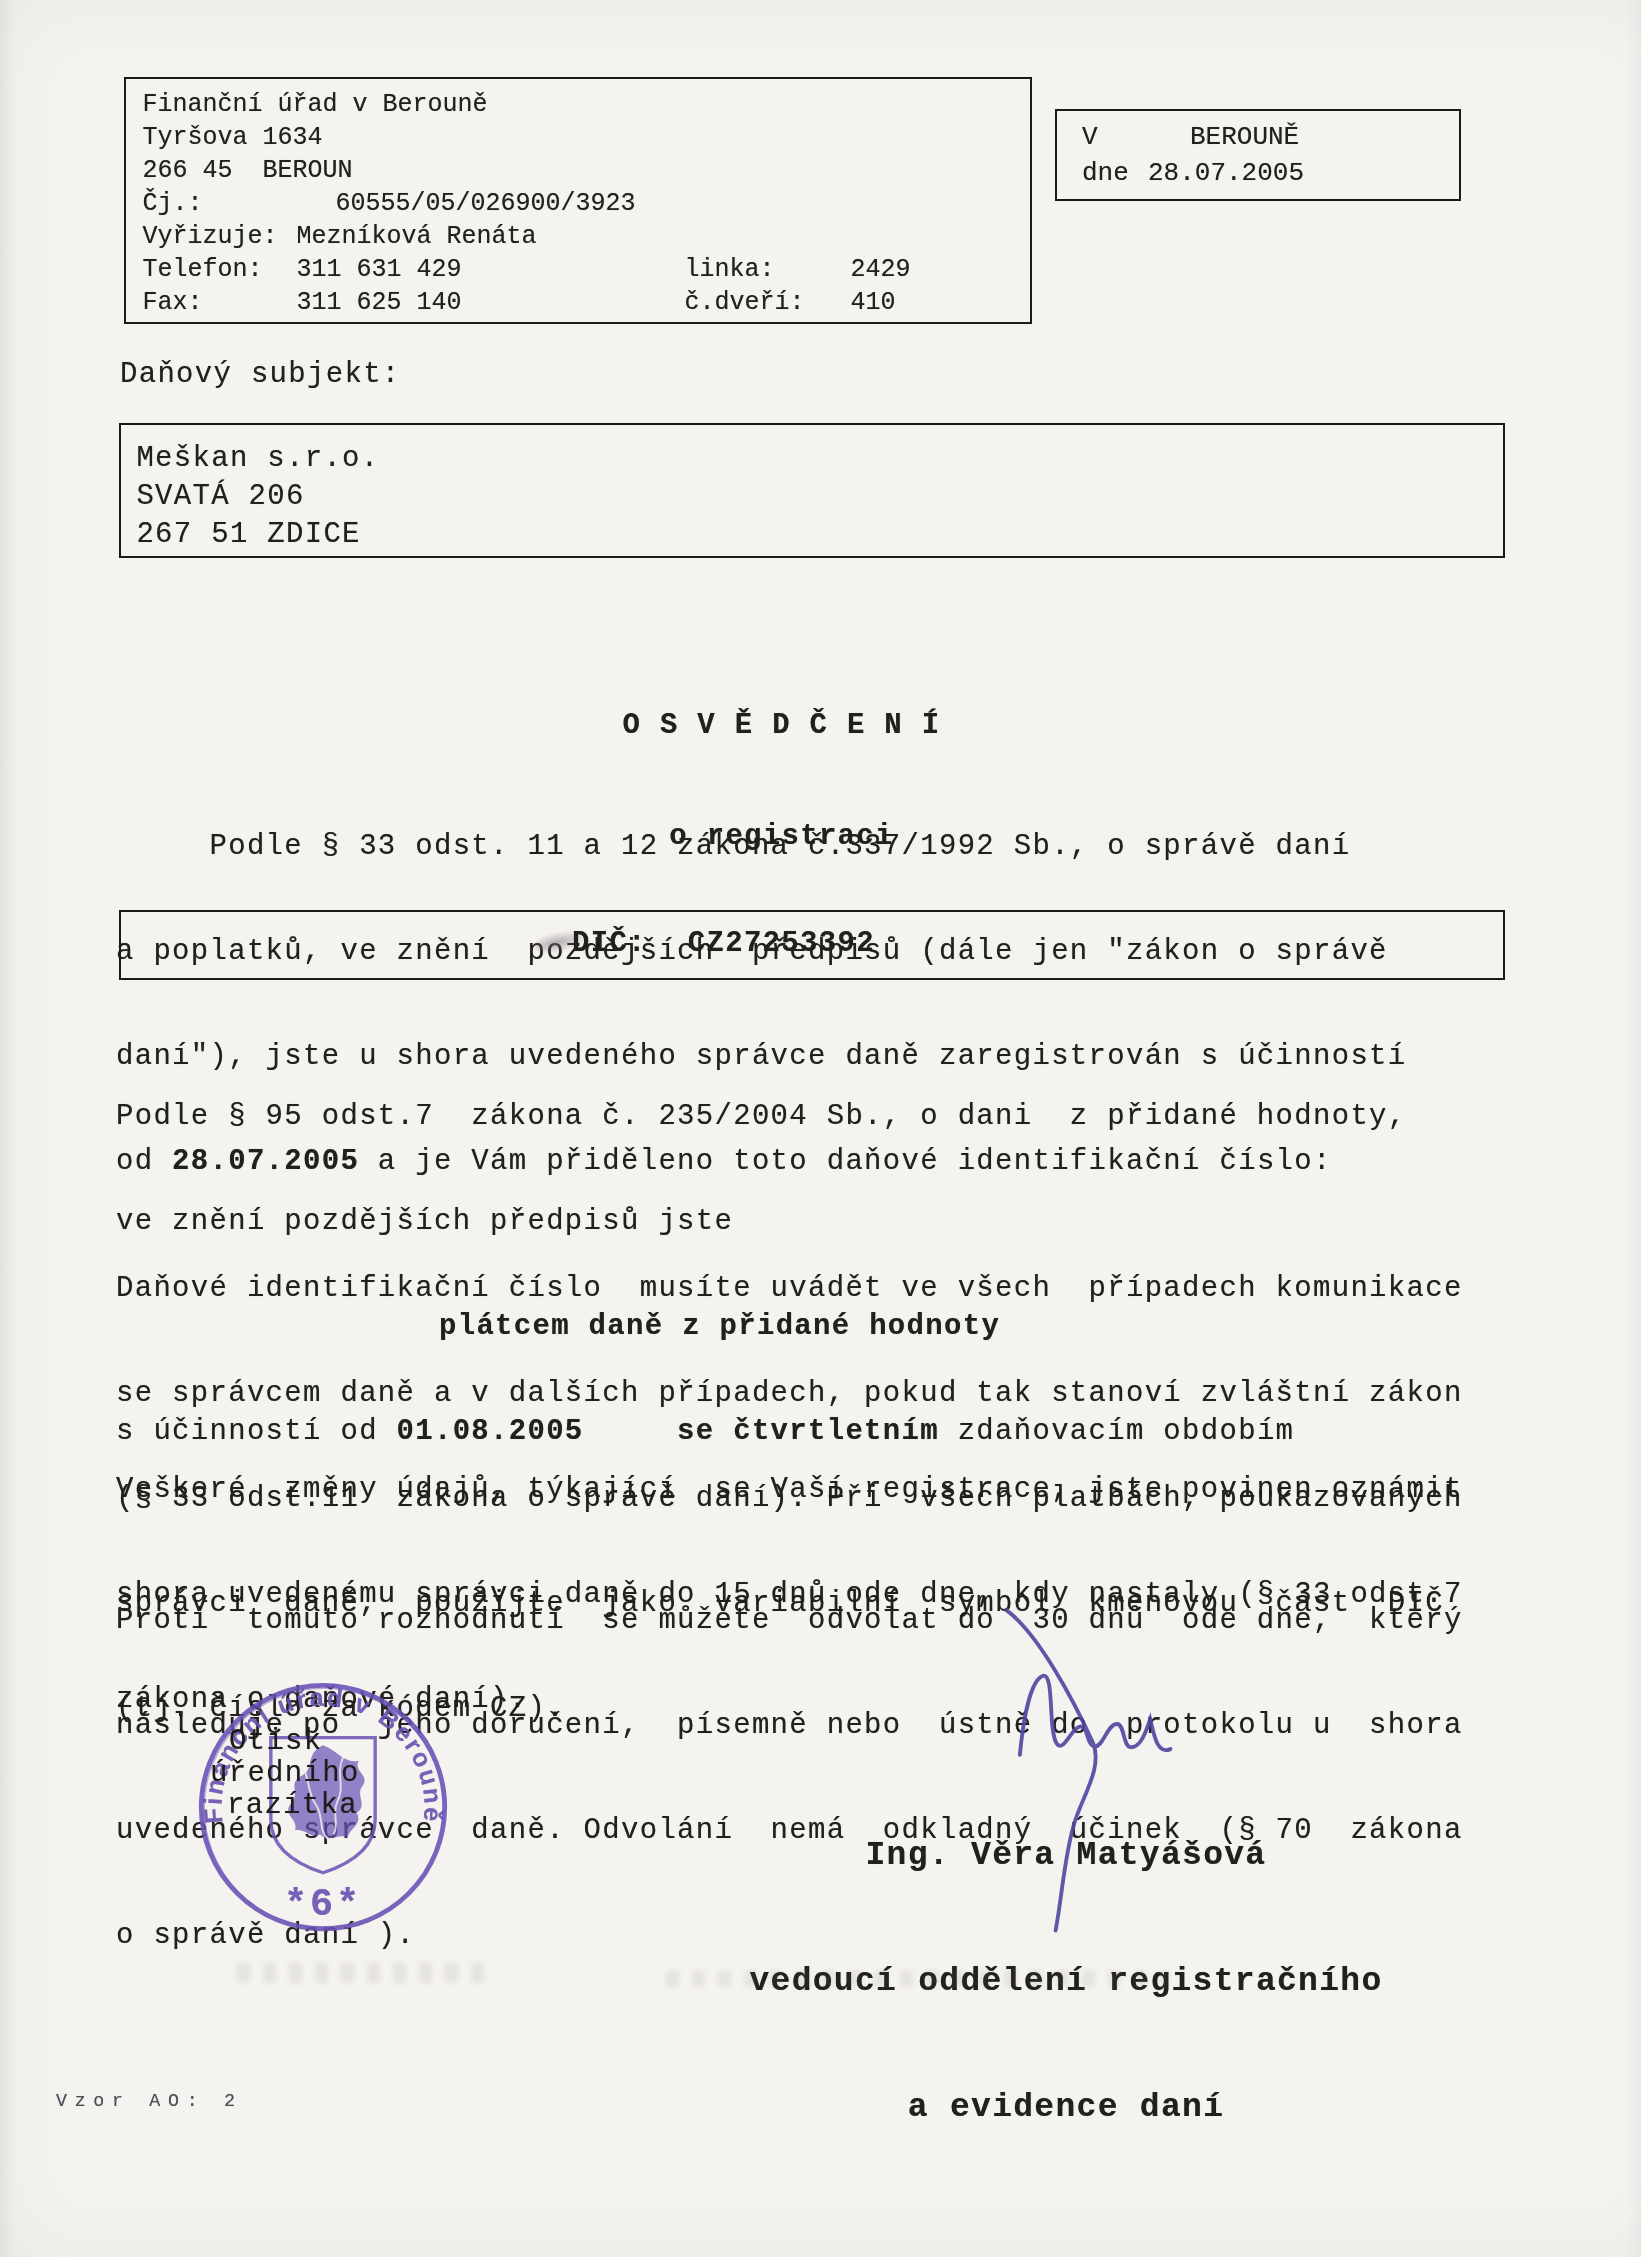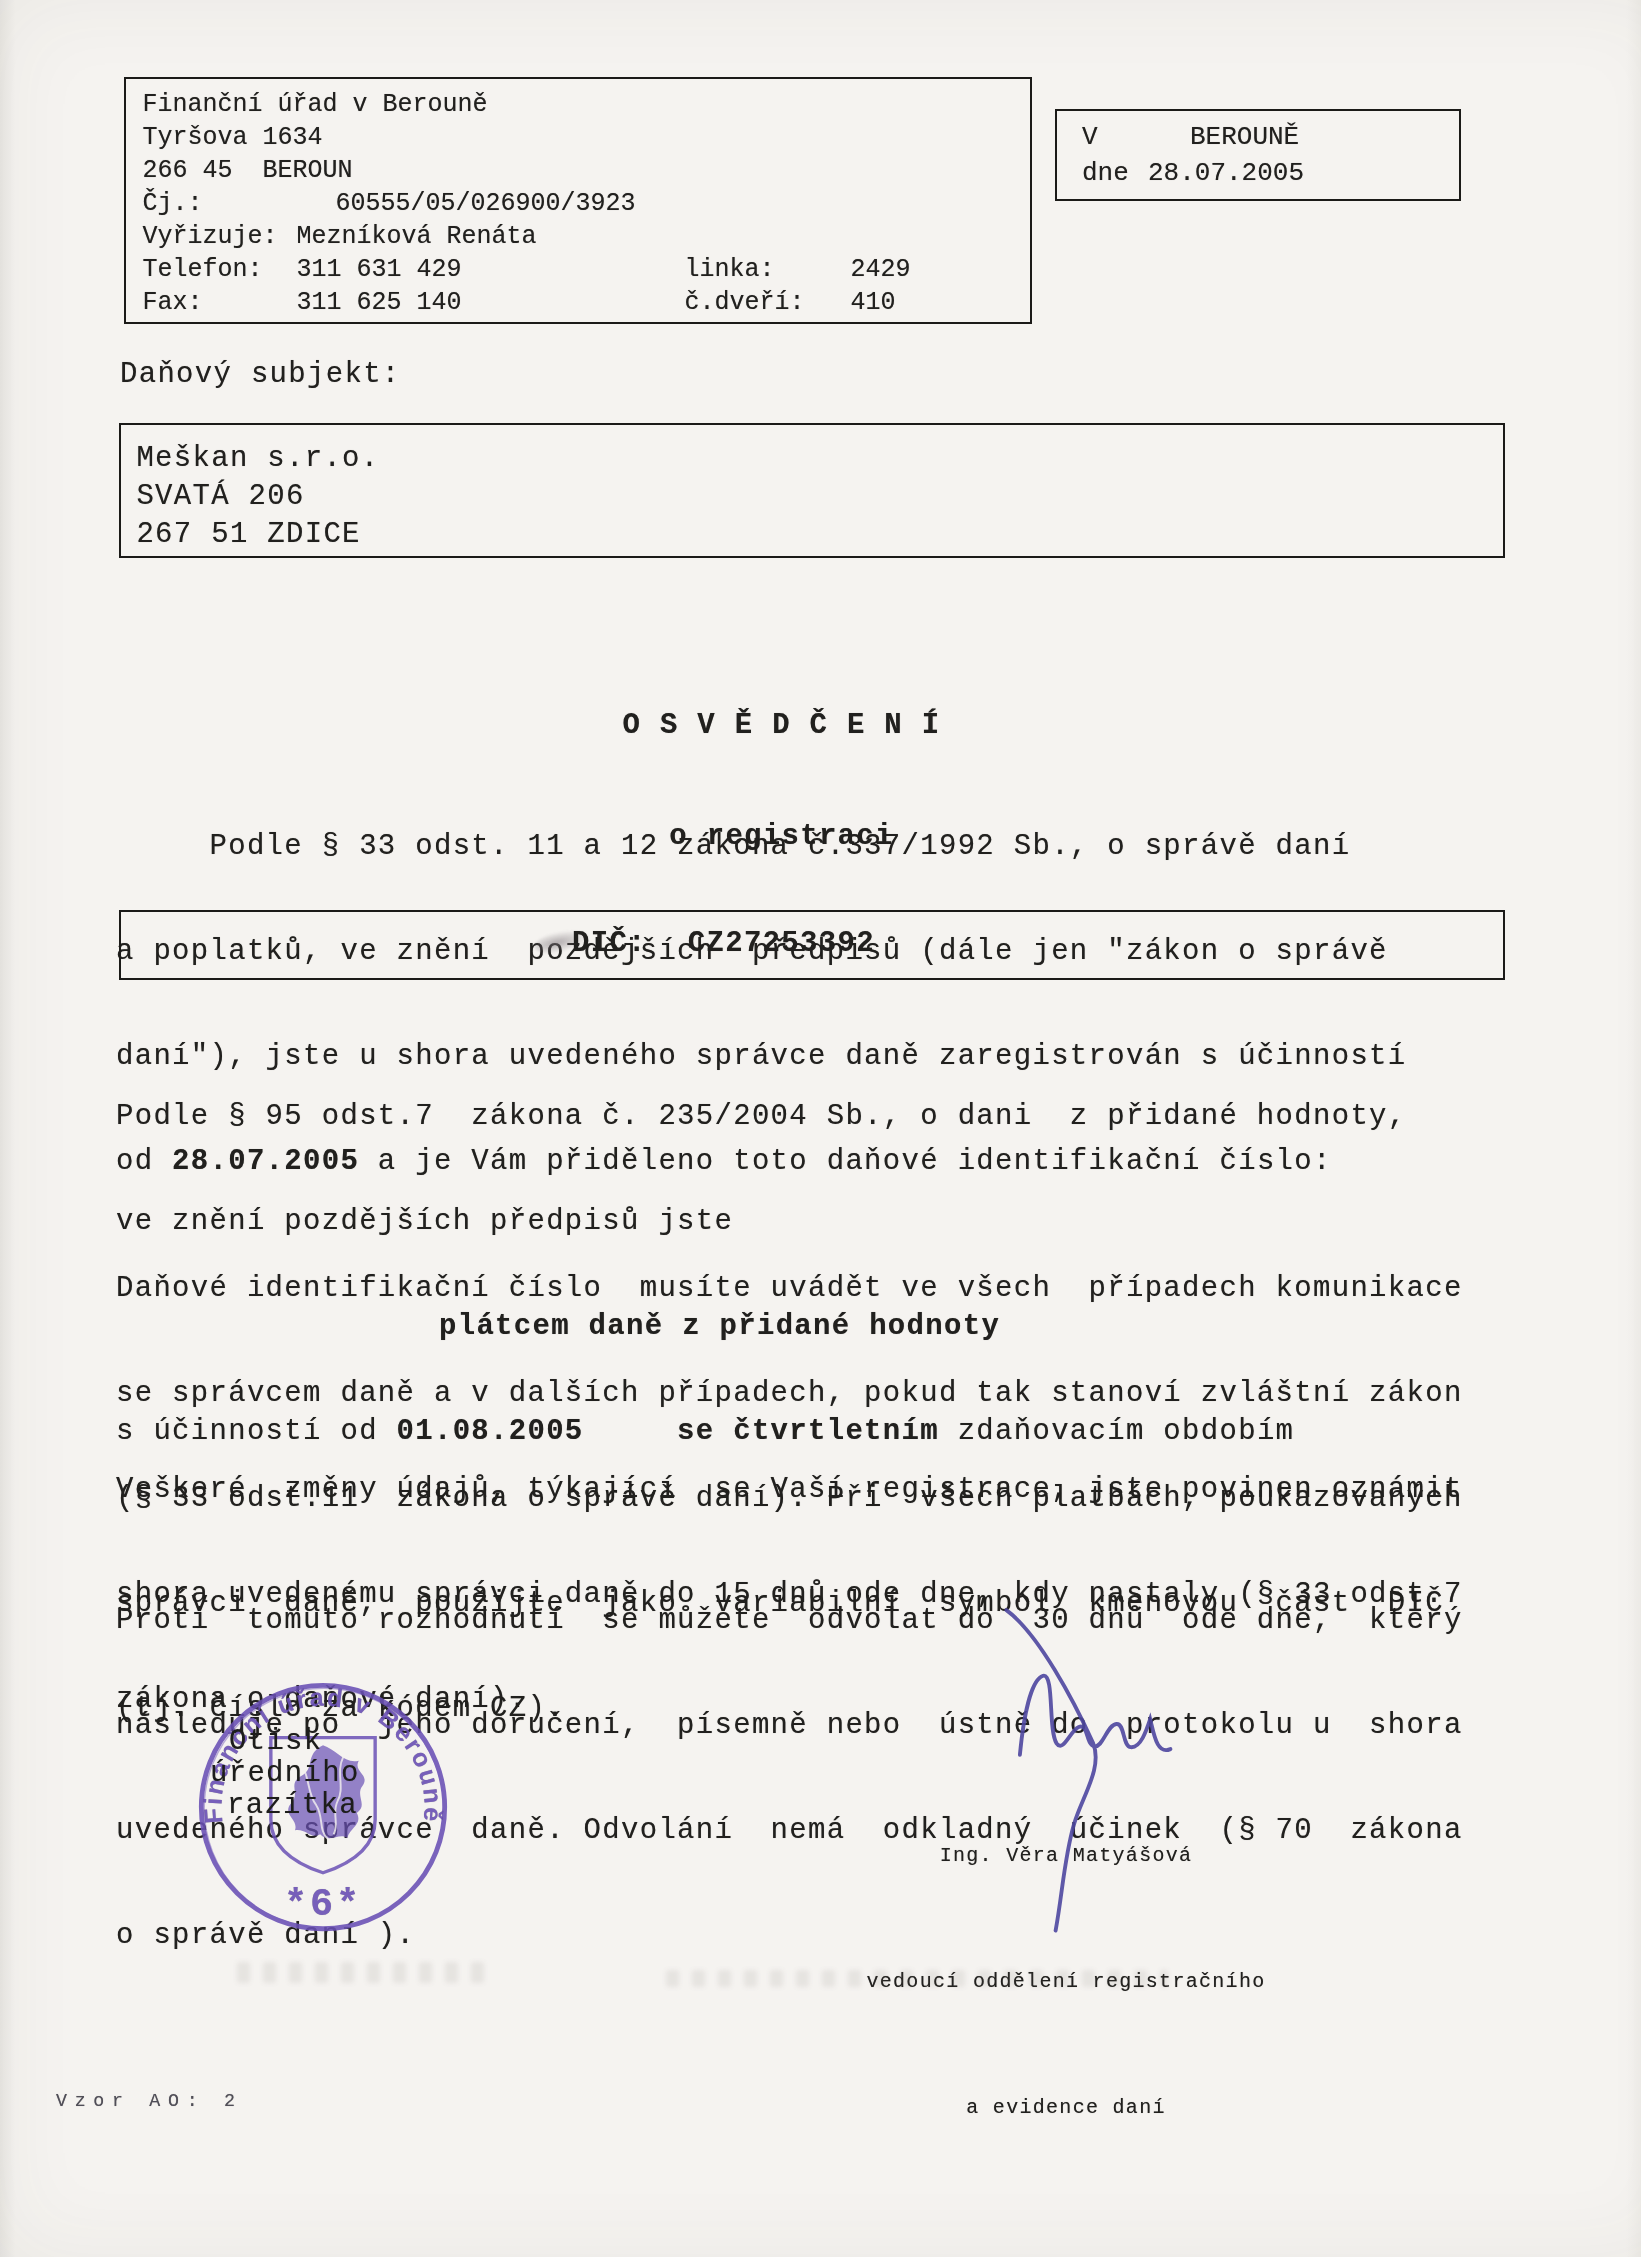--- a/index.html
+++ b/index.html
@@ -55,21 +55,21 @@
             transform:rotate(-12deg); filter:blur(1px); }
 
   .stamp-wrap { position:absolute; left:154px; top:1641px; width:338px; height:338px; }
   .stamp-overlay-line { position:absolute; font-size:29px; letter-spacing:1.3px; color:#1d1d1b; white-space:pre; }
   .ov1 { left:229px; top:1725px; }
   .ov2 { left:210px; top:1757px; }
   .ov3 { left:227px; top:1789px; }
 
   .signature-wrap { position:absolute; left:850px; top:1583px; width:444px; height:367px; }
   .sig-block { position:absolute; left:728px; top:1751px; width:676px; text-align:center;
-               font-size:20px; letter-spacing:1.3px; line-height:42px; white-space:pre; }
+               font-size:33px; letter-spacing:1.3px; line-height:42px; white-space:pre;font-weight:bold; }
 
   .footer-note { position:absolute; left:56px; top:2091px; font-size:18.3px; letter-spacing:7.7px;
                  color:#504e58; white-space:pre; }
 
   .bleed { position:absolute; opacity:.22; filter:blur(2.9px);
            background:repeating-linear-gradient(90deg, rgba(110,105,100,.5) 0 13.5px, transparent 13.5px 26px); }
   .bleed1 { left:237px; top:1962px; width:253px; height:21px; }
   .bleed2 { left:666px; top:1970px; width:502px; height:17.4px; }
 </style>
 </head>

